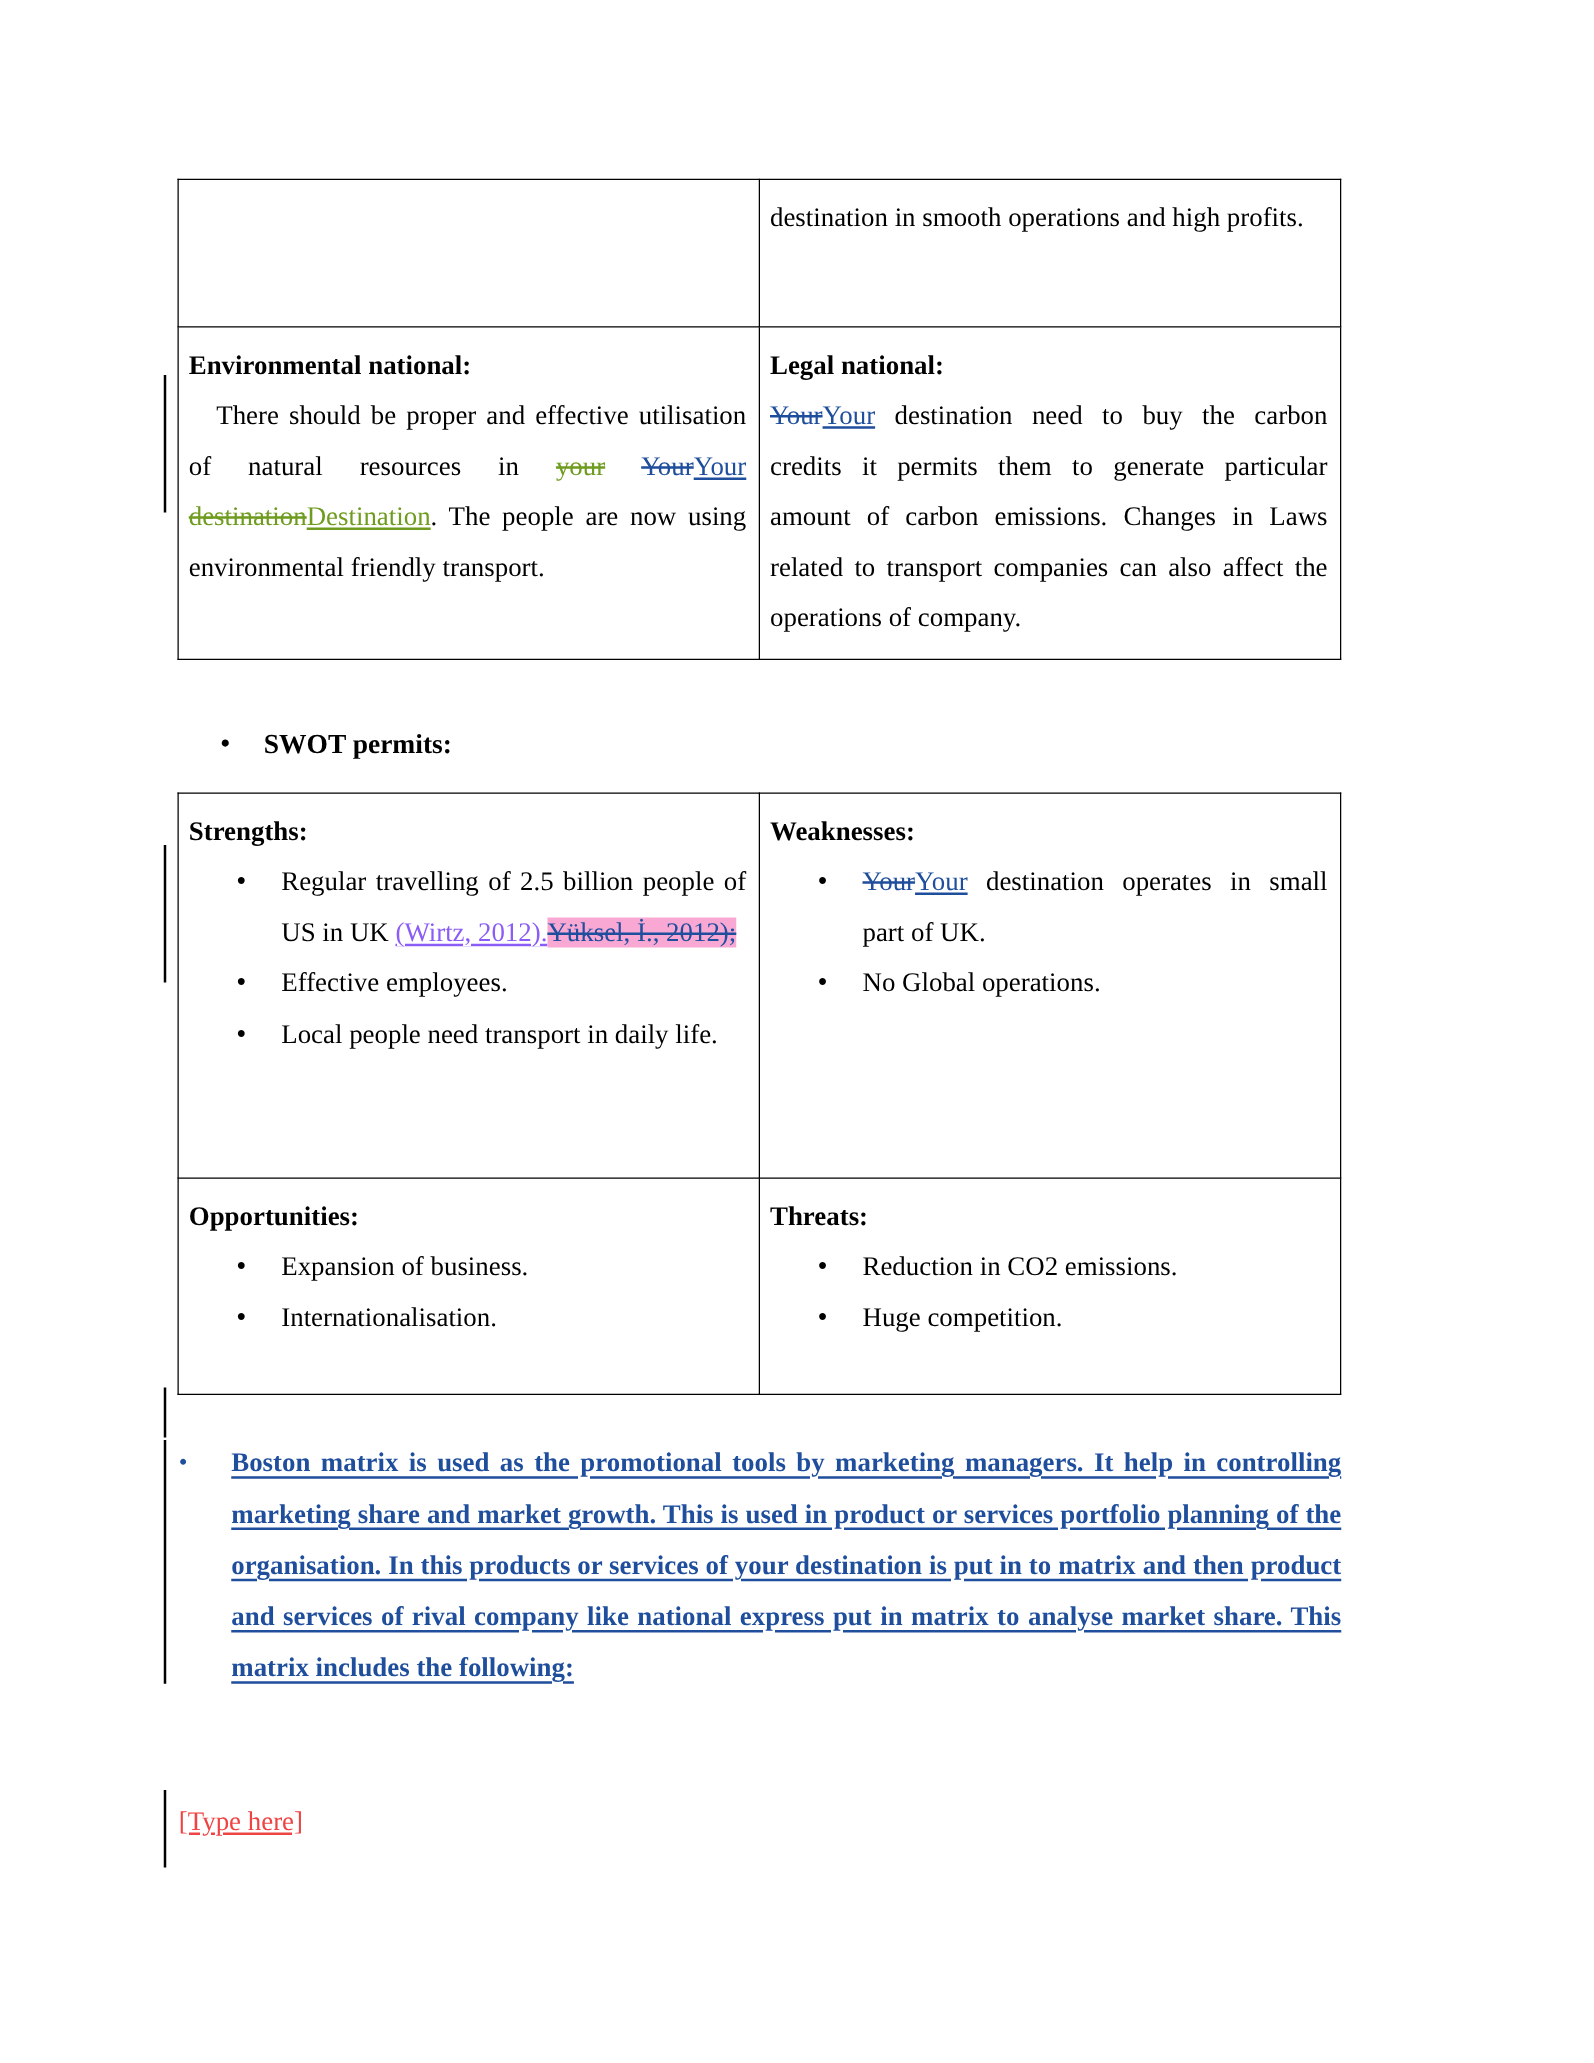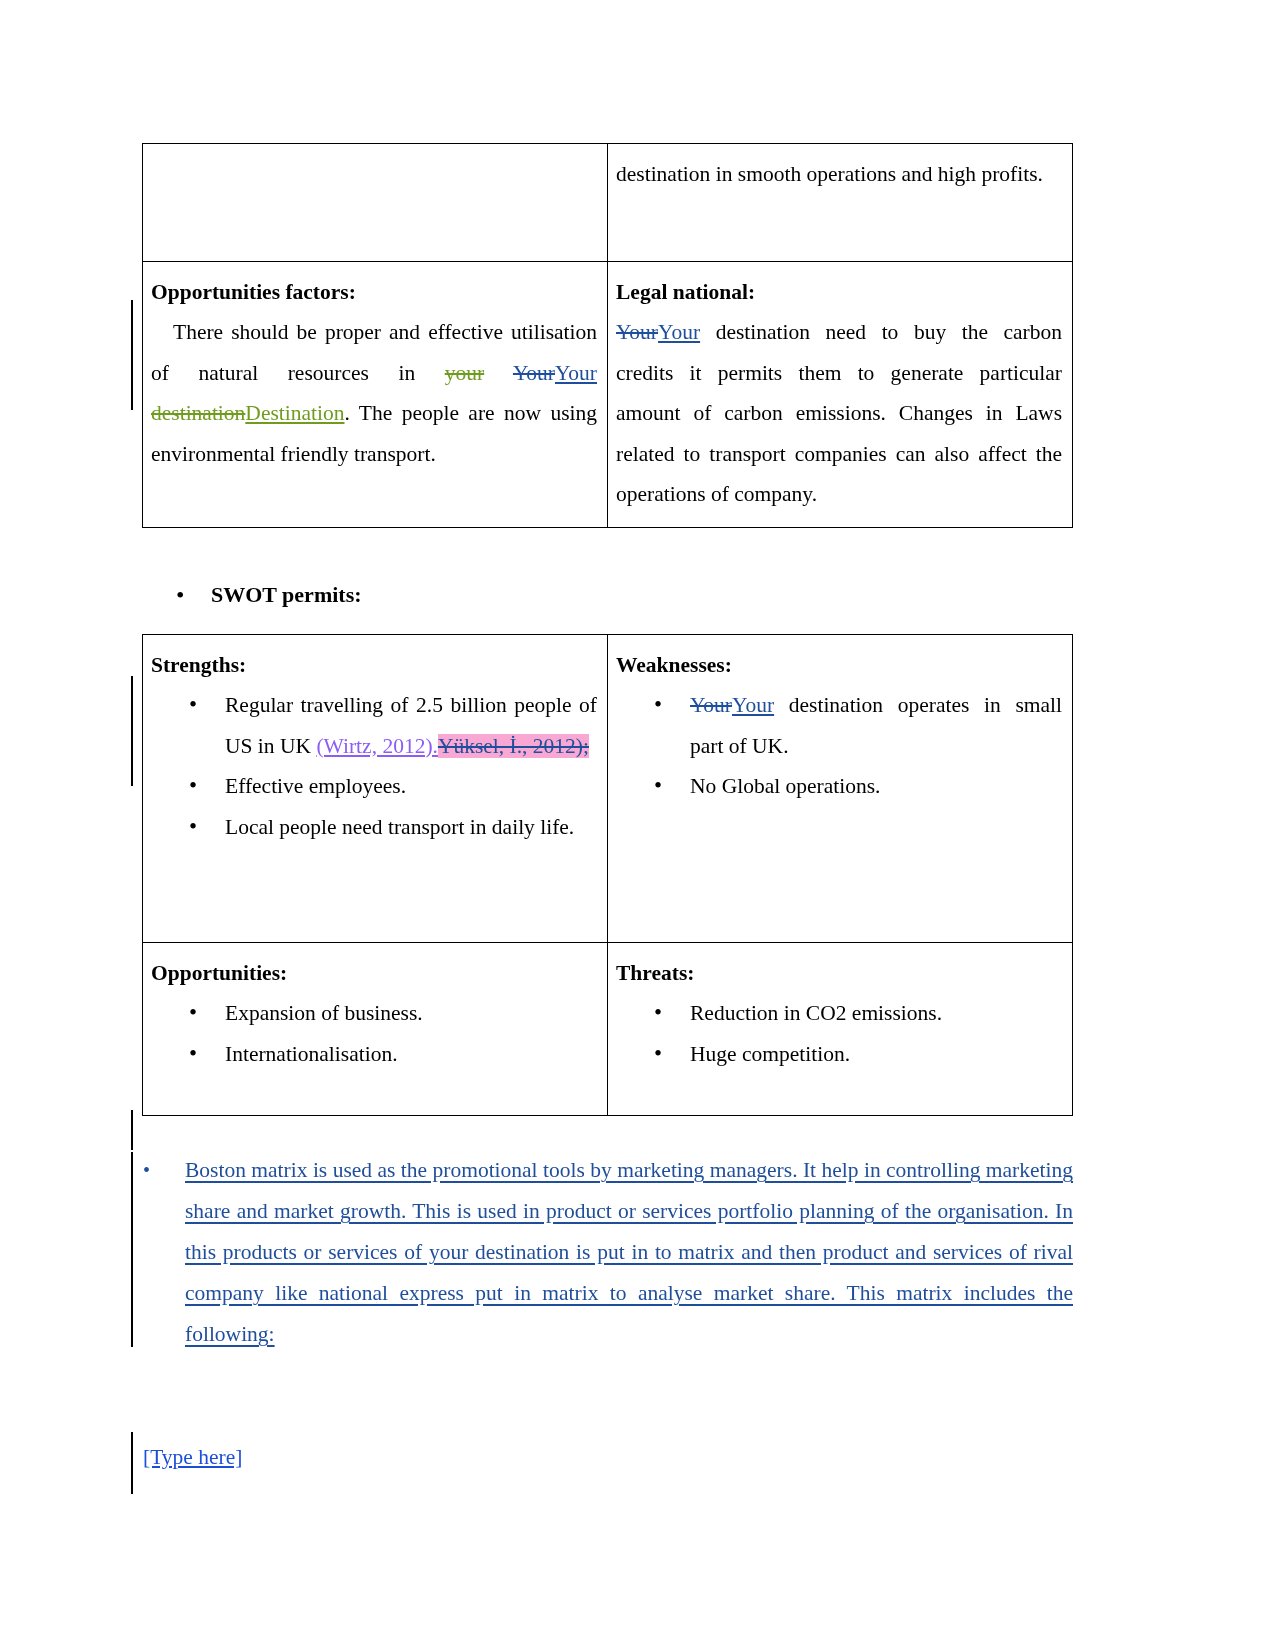--- a/index.html
+++ b/index.html
@@ -145,29 +145,30 @@
     font-size: 20px;
     color: #1f4e9c;
   }
   .blue-para .body {
     display: block;
     margin-left: 42px;
     text-align: justify;
     text-align-last: left;
     text-decoration: underline;
     text-underline-offset: 4px;
+    font-weight: bold;
   }
 
   
   .footer {
     position: absolute;
     left: 143px;
     top: 1440px;
     font-size: 21.5px;
-    color: #1d4ed8;
+    color: #ef4444;
     text-decoration: underline;
     line-height: 34px;
   }
 </style>
 </head>
 <body>
 
 <div class="page">
 
   <div class="changebar" style="left:131px; top:300px; height:110px;"></div>
@@ -185,21 +186,21 @@
       <tr>
         <td style="height:95px;">
           <span></span>
         </td>
         <td>
           <p class="just noindent">destination in smooth operations and high profits.</p>
         </td>
       </tr>
       <tr>
         <td>
-          <div class="cellhead">Opportunities factors:</div>
+          <div class="cellhead">Environmental national:</div>
           <p class="just"><span>There should be proper and effective utilisation of natural resources in </span><span class="del-green">your</span> <span class="del-blue">Your</span><span class="ins-blue">Your</span><span class="ins-blue"> </span> <span class="del-green">destination</span><span class="ins-green">Destination</span><span>. The people are now using environmental friendly transport.</span></p>
         </td>
         <td>
           <div class="cellhead">Legal national:</div>
           <p class="just noindent"><span class="del-blue">Your</span><span class="ins-blue">Your</span><span> destination need to buy the carbon credits it permits them to generate particular amount of carbon emissions. Changes in Laws related to transport companies can also affect the operations of company.</span></p>
         </td>
       </tr>
     </tbody>
   </table>
 

